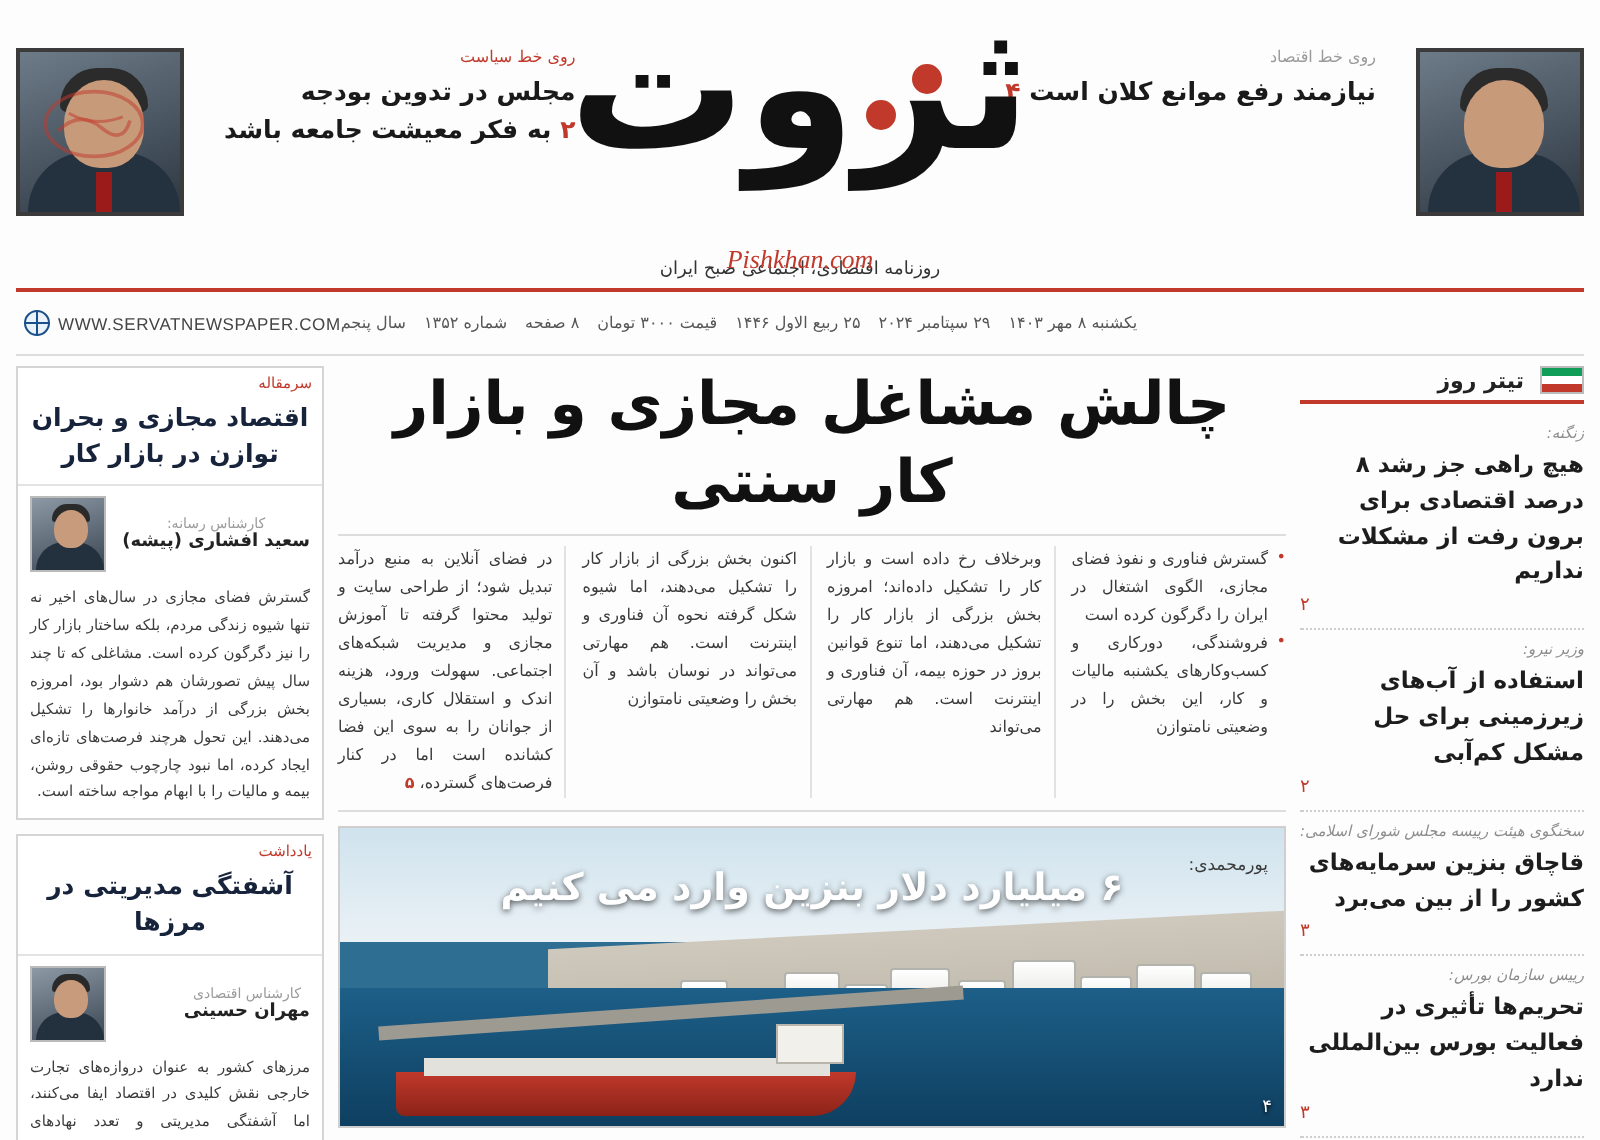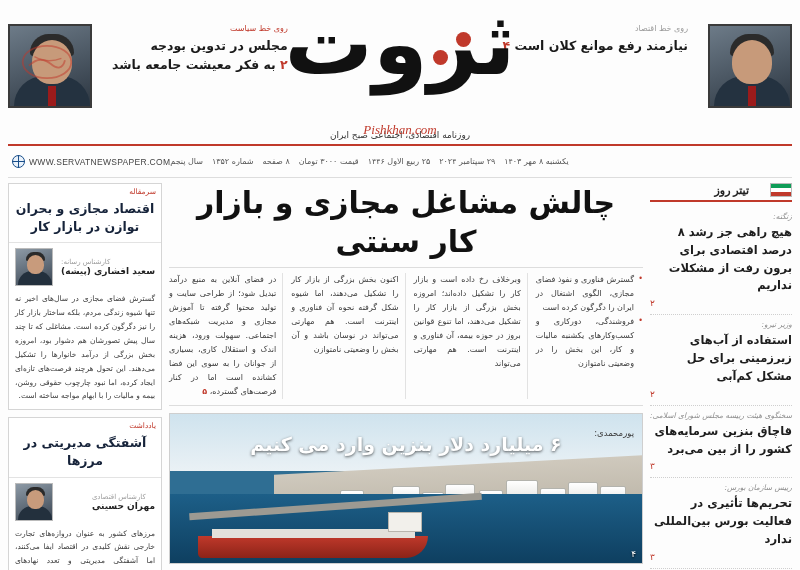--- a/index.html
+++ b/index.html
@@ -192,25 +192,24 @@
   .col-right {
     width: 142px;
     display: flex;
     flex-direction: column;
   }
   .col-mid { flex: 1; display: flex; flex-direction: column; }
   .col-left { width: 154px; display: flex; flex-direction: column; gap: 7px; }
 
   
   .titr-head {
-    display: flex; align-items: center; gap: 21px;
+    display: flex; align-items: center; gap: 8px;
     border-bottom: 2px solid #c0392b;
     padding-bottom: 3px;
     margin-bottom: 5px;
-    font-family: Liberation Serif, serif;
   }
   .flag-ico {
     width: 22px; height: 14px;
     background: linear-gradient(#0f9d58 0 33%, #fff 33% 66%, #c0392b 66% 100%);
     border: 1px solid #bbb;
   }
   .titr-title { font-size: 11px; font-weight: bold; color: #222; }
 
   .news-item { padding: 5px 0 6px; border-bottom: 1px dotted #cfcfcf; }
   .news-kicker { font-size: 7.5px; color: #8d8d8d; margin-bottom: 3px; text-align: right; font-style: italic; }
@@ -333,21 +332,21 @@
     font-size: 12.5px; font-weight: bold; color: #16233a;
     text-align: center; padding: 2px 6px 6px;
     line-height: 1.45;
     border-bottom: 1px solid #e3e3e3;
   }
   .author-row {
     display: flex; align-items: center; gap: 5px;
     padding: 5px 6px 3px;
     justify-content: space-between;
   }
-  .author-meta { text-align: left; }
+  .author-meta { text-align: center; }
   .author-role { font-size: 7px; color: #9a9a9a; }
   .author-name { font-size: 9px; font-weight: bold; color: #222; }
   .avatar {
     width: 38px; height: 38px; border: 1px solid #bbb; position: relative;
     background: linear-gradient(160deg,#8d9aa6,#3a4552); overflow: hidden; flex: none;
   }
   .avatar .f { position: absolute; width: 17px; height: 19px; border-radius: 50% 50% 45% 45%; background: #c89b7c; left: 11px; top: 6px; }
   .avatar .h { position: absolute; width: 19px; height: 9px; border-radius: 10px 10px 2px 2px; background: #2a2a2a; left: 10px; top: 3px; }
   .avatar .b { position: absolute; width: 34px; height: 14px; border-radius: 16px 16px 0 0; background: #23303d; left: 2px; bottom: 0; }
   .card-body {

